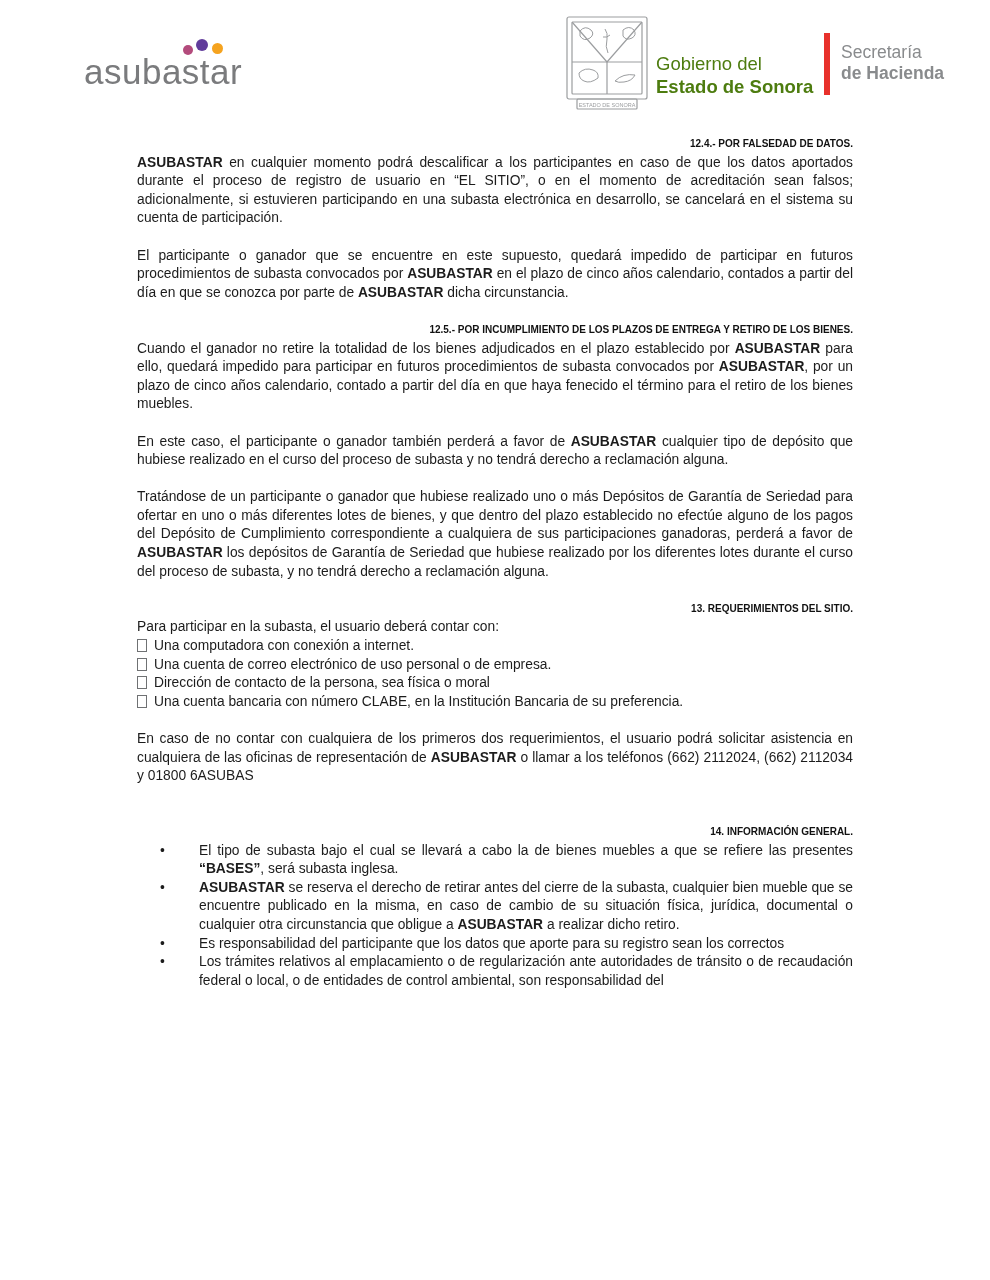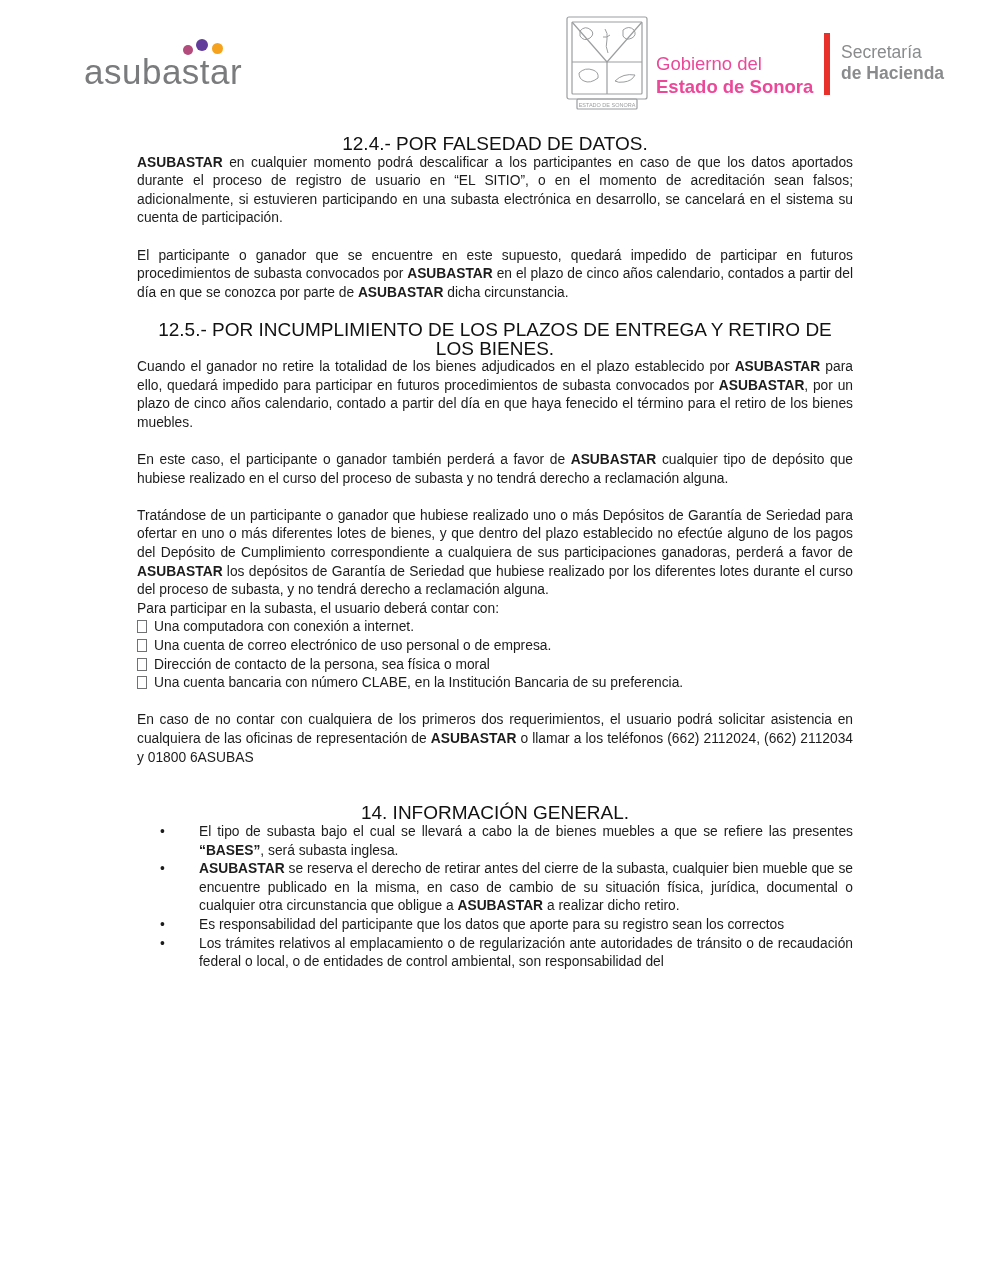--- a/index.html
+++ b/index.html
@@ -15,31 +15,31 @@
   .brand-text {
     position:absolute; left:0; top:16px;
     font-size:35px; letter-spacing:0.5px; color:#7a7b7d; font-weight:400;
   }
   .dot { position:absolute; border-radius:50%; display:block; }
   .dot-pink   { left:99px;  top:9px;  width:10px; height:10px; background:#b34b7c; }
   .dot-purple { left:112px; top:3px;  width:12px; height:12px; background:#613c9b; }
   .dot-orange { left:128px; top:7px;  width:11px; height:11px; background:#f5a31f; }
 
   .gov-logo { position:absolute; left:565px; top:15px; }
-  .gov-text { position:absolute; left:656px; top:52px; color:#ec4899; font-size:18.5px; line-height:23px; }
+  .gov-text { position:absolute; left:656px; top:52px; color:#4d7c0f; font-size:18.5px; line-height:23px; }
   .hac-bar  { position:absolute; left:824px; top:33px; width:6px; height:62px; }
   .hac-text { position:absolute; left:841px; top:42px; color:#898b8d; font-size:17.5px; line-height:21px; }
   .bold { font-weight:700; }
 
   
   .content {
     position:absolute; left:137px; top:135px; width:716px;
     font-size:13.8px; line-height:18.6px; text-align:justify; color:#1c1c1c;
   }
-  .content h2 { font-size:19px; font-weight:400; margin-top:18.6px; text-align:center; color:#111; }
+  .content h2 { font-size:10px; font-weight:700; margin-top:18.6px; text-align:right; color:#111; }
   .content h2.first { margin-top:0; }
   .content h2.gap2 { margin-top:37.2px; }
   .content p { margin-top:18.6px; }
   .content p.tight, .content .chk { margin-top:0; }
   .b { font-weight:700; }
 
   .chk-box {
     display:inline-block; width:10px; height:13px;
     border:1px solid #6f7173; margin-right:7px; vertical-align:-2px;
   }
@@ -97,20 +97,21 @@
 
     <h2 class="first">12.4.- POR FALSEDAD DE DATOS.</h2>
     <p class="tight"><span class="b">ASUBASTAR</span><span> en cualquier momento podrá descalificar a los participantes en caso de que los datos aportados durante el proceso de registro de usuario en “EL SITIO”, o en el momento de acreditación sean falsos; adicionalmente, si estuvieren participando en una subasta electrónica en desarrollo, se cancelará en el sistema su cuenta de participación.</span></p>
     <p><span>El participante o ganador que se encuentre en este supuesto, quedará impedido de participar en futuros procedimientos de subasta convocados por </span><span class="b">ASUBASTAR</span><span> en el plazo de cinco años calendario, contados a partir del día en que se conozca por parte de </span><span class="b">ASUBASTAR</span><span> dicha circunstancia.</span></p>
 
     <h2>12.5.- POR INCUMPLIMIENTO DE LOS PLAZOS DE ENTREGA Y RETIRO DE LOS BIENES.</h2>
     <p class="tight"><span>Cuando el ganador no retire la totalidad de los bienes adjudicados en el plazo establecido por </span><span class="b">ASUBASTAR</span><span> para ello, quedará impedido para participar en futuros procedimientos de subasta convocados por </span><span class="b">ASUBASTAR</span><span>, por un plazo de cinco años calendario, contado a partir del día en que haya fenecido el término para el retiro de los bienes muebles.</span></p>
     <p><span>En este caso, el participante o ganador también perderá a favor de </span><span class="b">ASUBASTAR</span><span> cualquier tipo de depósito que hubiese realizado en el curso del proceso de subasta y no tendrá derecho a reclamación alguna.</span></p>
     <p><span>Tratándose de un participante o ganador que hubiese realizado uno o más Depósitos de Garantía de Seriedad para ofertar en uno o más diferentes lotes de bienes, y que dentro del plazo establecido no efectúe alguno de los pagos del Depósito de Cumplimiento correspondiente a cualquiera de sus participaciones ganadoras, perderá a favor de </span><span class="b">ASUBASTAR</span><span> los depósitos de Garantía de Seriedad que hubiese realizado por los diferentes lotes durante el curso del proceso de subasta, y no tendrá derecho a reclamación alguna.</span></p>
 
+    <h2>13. REQUERIMIENTOS DEL SITIO.</h2>
     <p class="tight">Para participar en la subasta, el usuario deberá contar con:</p>
 
     <div class="chk">
       <span class="chk-box"></span><span>Una computadora con conexión a internet.</span>
     </div>
     <div class="chk">
       <span class="chk-box"></span><span>Una cuenta de correo electrónico de uso personal o de empresa.</span>
     </div>
     <div class="chk">
       <span class="chk-box"></span><span>Dirección de contacto de la persona, sea física o moral</span>

